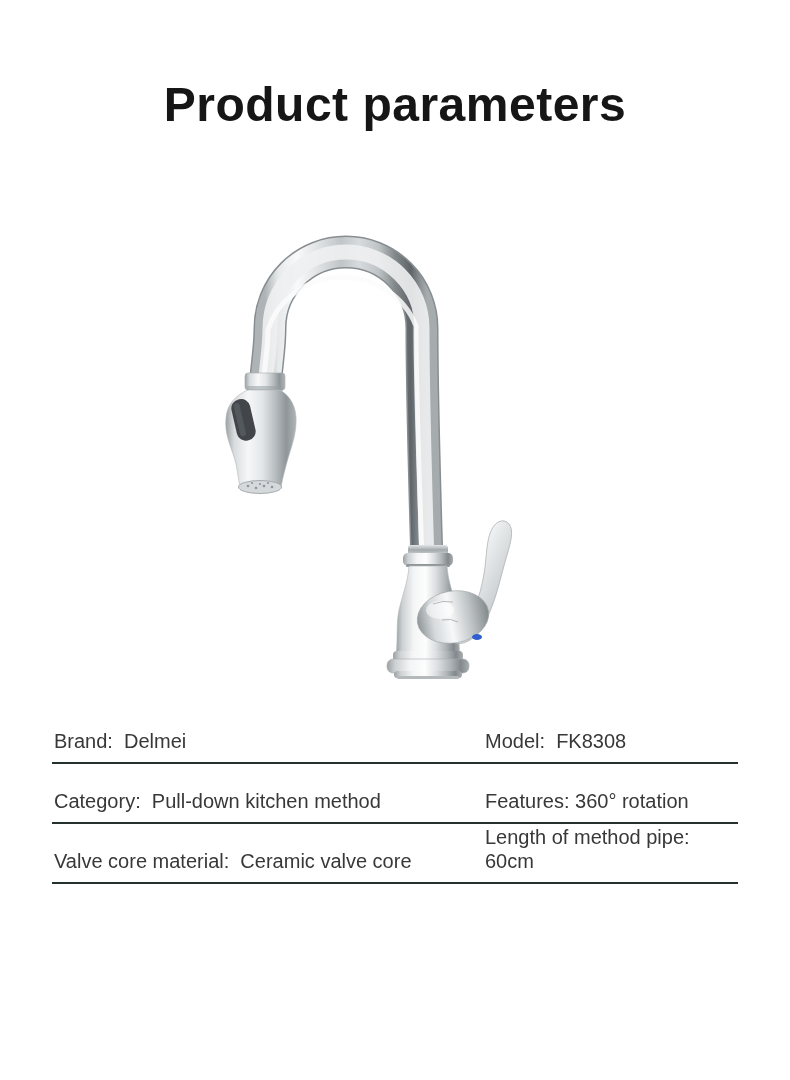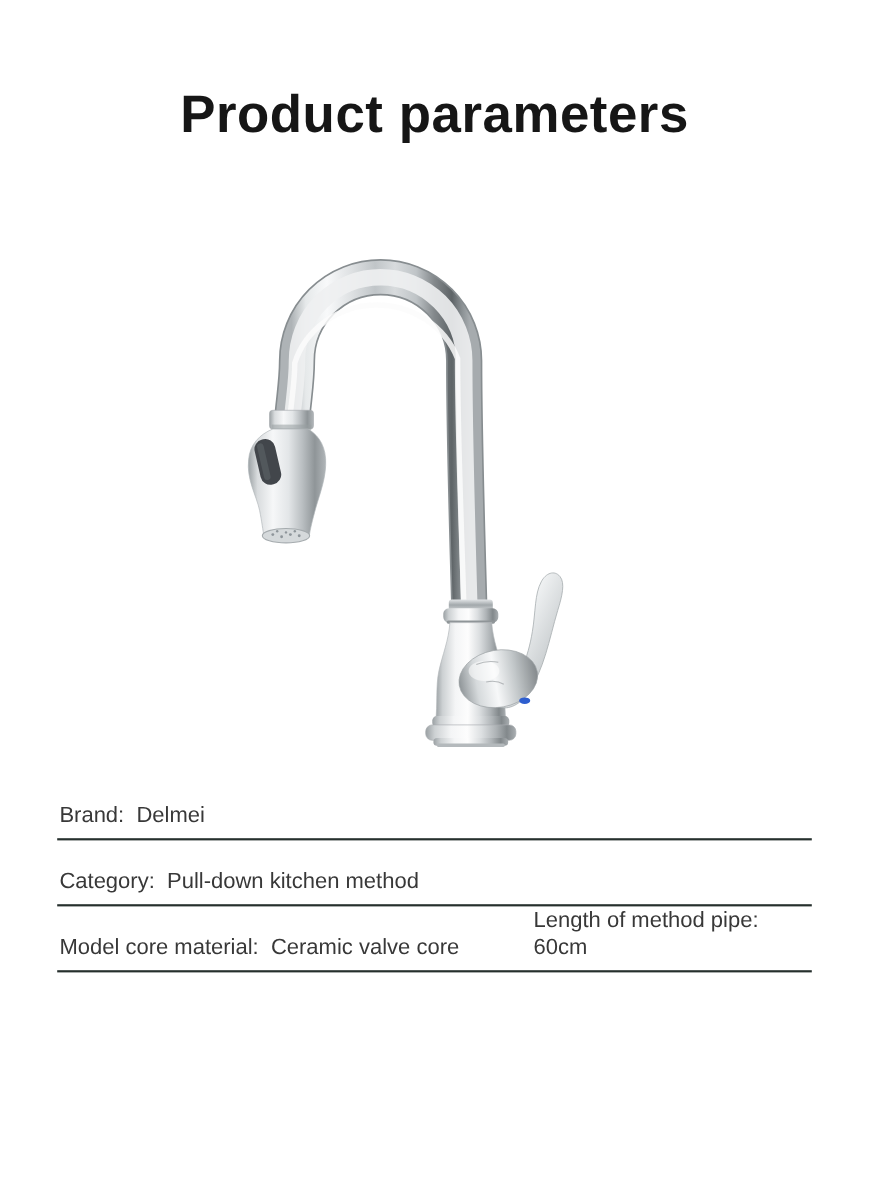--- a/index.html
+++ b/index.html
@@ -135,23 +135,25 @@
         <ellipse cx="290" cy="420" rx="14" ry="9" fill="#ffffff" opacity="0.55"></ellipse>
         <path d="M283,414 q10,-4 20,-2 M292,430 q9,-2 16,2" fill="none" stroke="#8d9396" stroke-width="1" opacity="0.6"></path>
         <ellipse cx="327" cy="447" rx="5" ry="3" fill="#2e5ecf"></ellipse>
       </g>
     </svg>
   </div>
 
   <div class="specs">
     <div class="spec-row">
       <span class="spec-cell">Brand:  Delmei</span>
+      <span class="spec-cell">Model:  FK8308</span>
     </div>
     <div class="spec-row">
       <span class="spec-cell">Category:  Pull-down kitchen method</span>
+      <span class="spec-cell">Features: 360° rotation</span>
     </div>
     <div class="spec-row">
-      <span class="spec-cell">Model core material:  Ceramic valve core</span>
+      <span class="spec-cell">Valve core material:  Ceramic valve core</span>
       <span class="spec-cell">Length of method pipe: 60cm</span>
     </div>
   </div>
 
 </div>
 
 </body></html>

